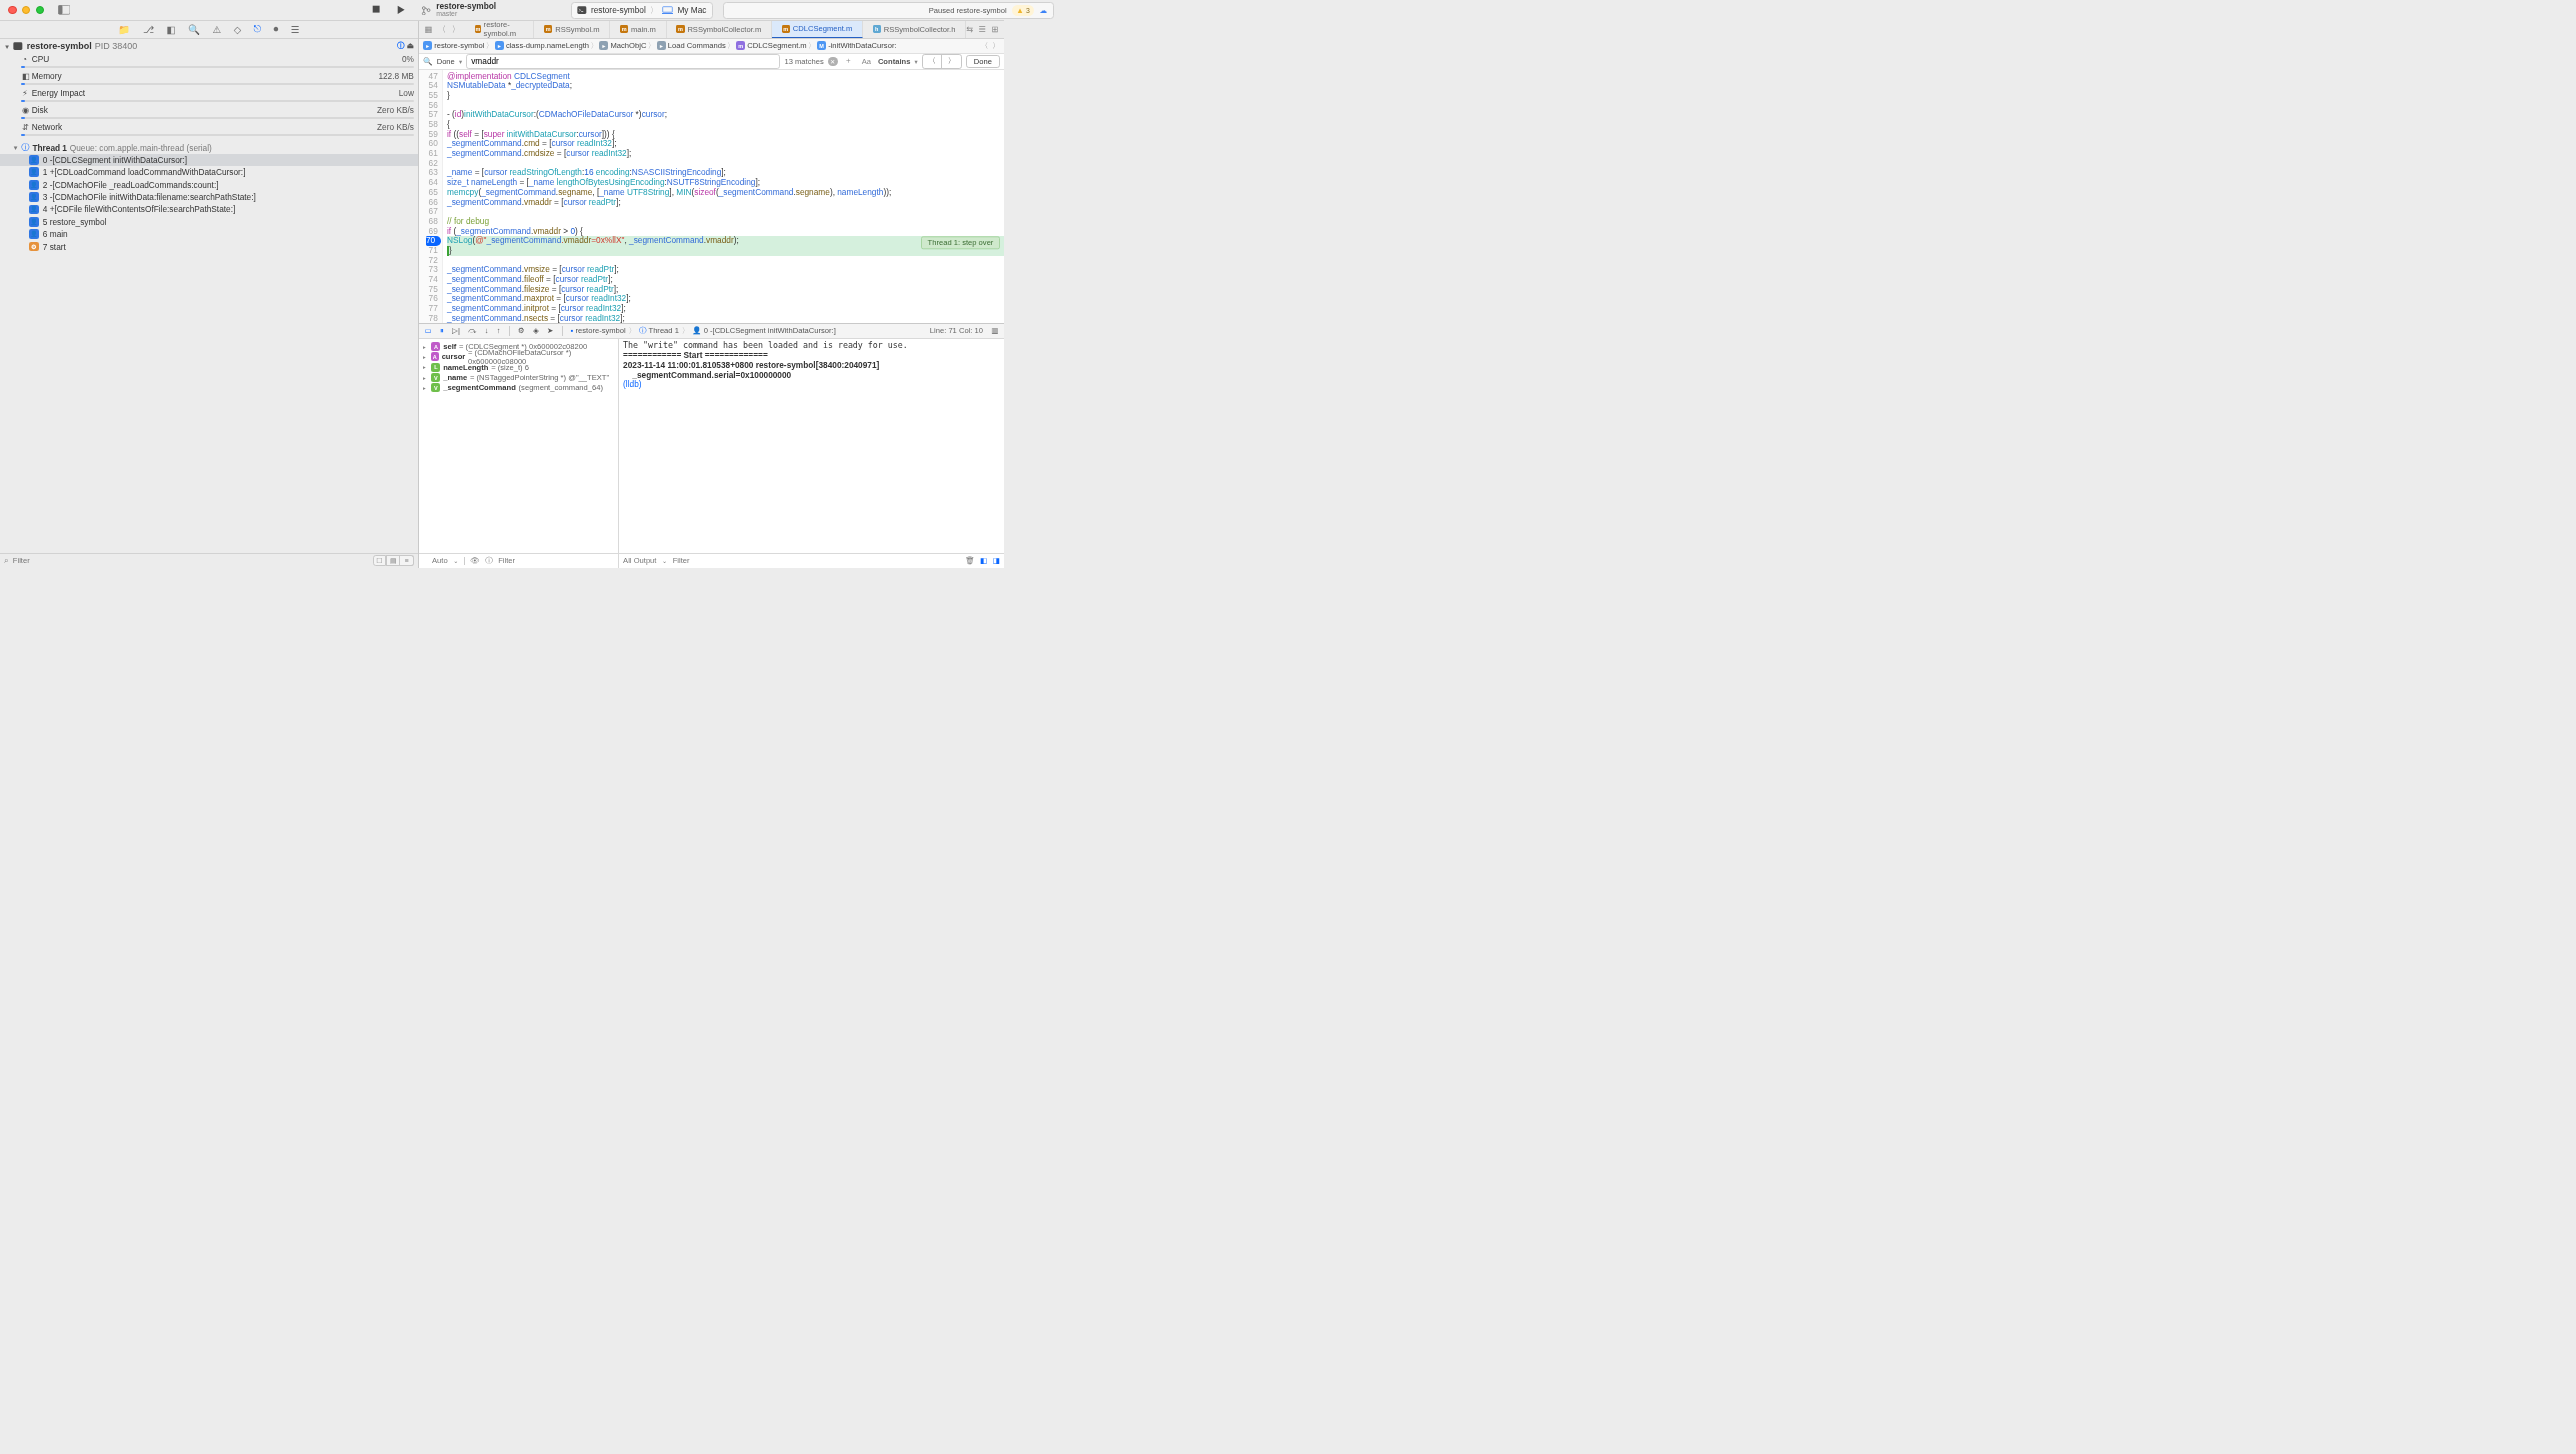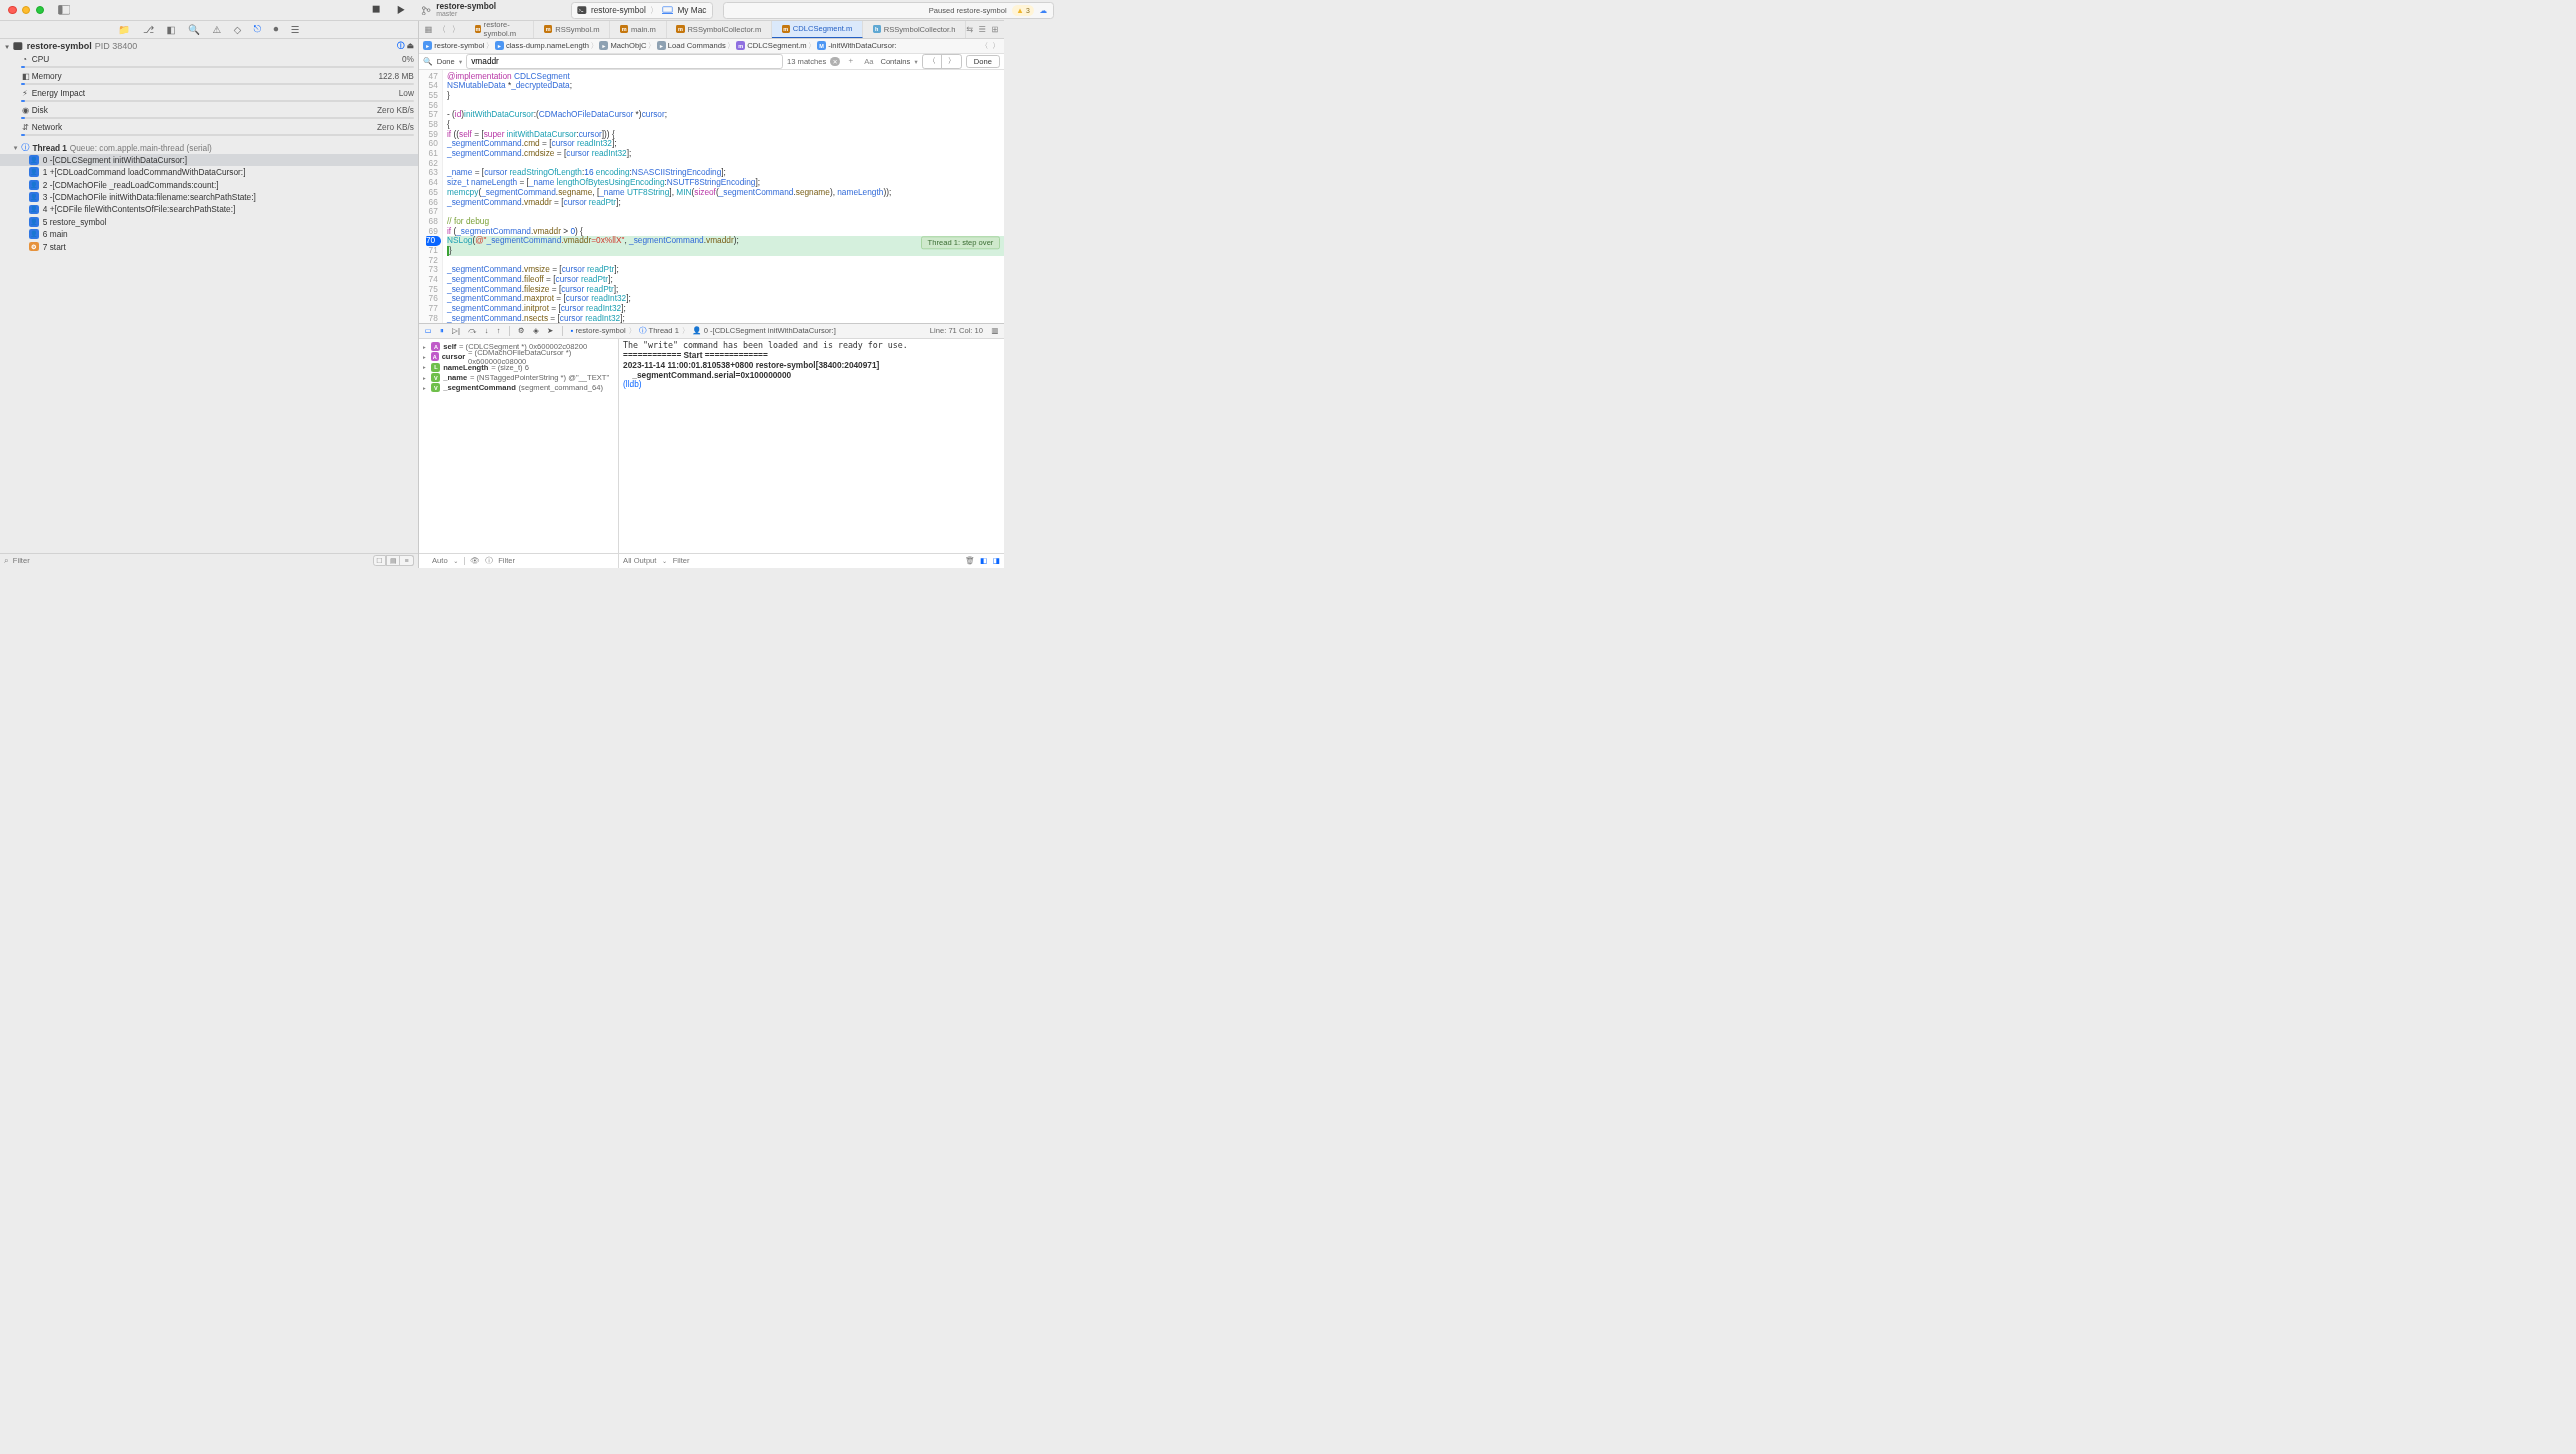--- a/index.html
+++ b/index.html
@@ -402,21 +402,21 @@
 
     <div class="findbar">
       <span>🔍</span>
       <span style="color:#444;">Done</span>
       <span style="color:#888;font-size:6.2px;">▾</span>
       <input style="border: 0.7px solid rgb(208, 208, 208); border-radius: 2.8px; padding: 1.4px 4.1px;" value="vmaddr">
       <span class="matches">13 matches</span>
       <span class="clear-x">✕</span>
       <span class="opt">＋</span>
       <span class="opt">Aa</span>
-      <span style="color:#555;">Contains</span>
+      <span style="color:#555;font-weight:bold;">Contains</span>
         <span style="color:#888;font-size:6.2px;">▾</span>
       <div class="seg">
         <span>〈</span>
         <span>〉</span>
       </div>
       <span class="done-btn">Done</span>
     </div>
 
     <div class="editor" style="position:relative;height:266px;">
       <div class="gutter" id="gutter">

